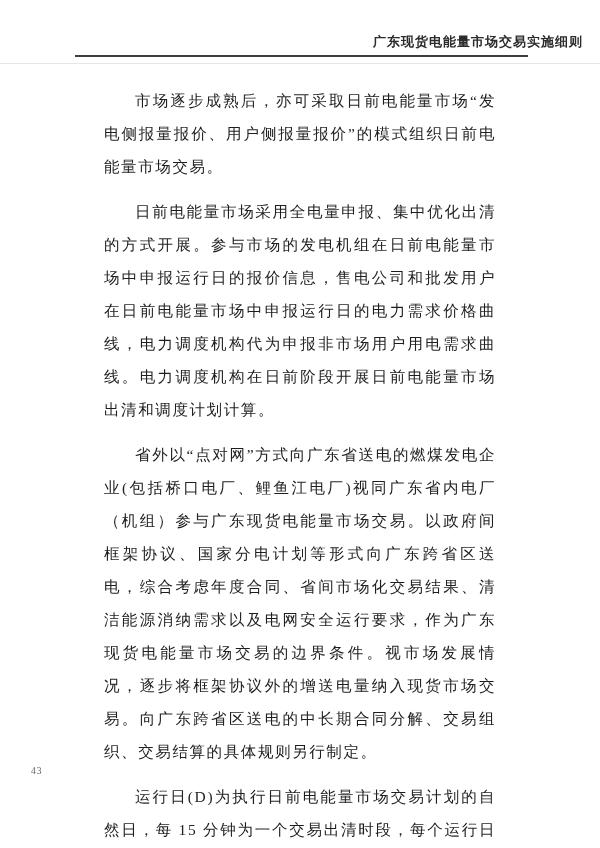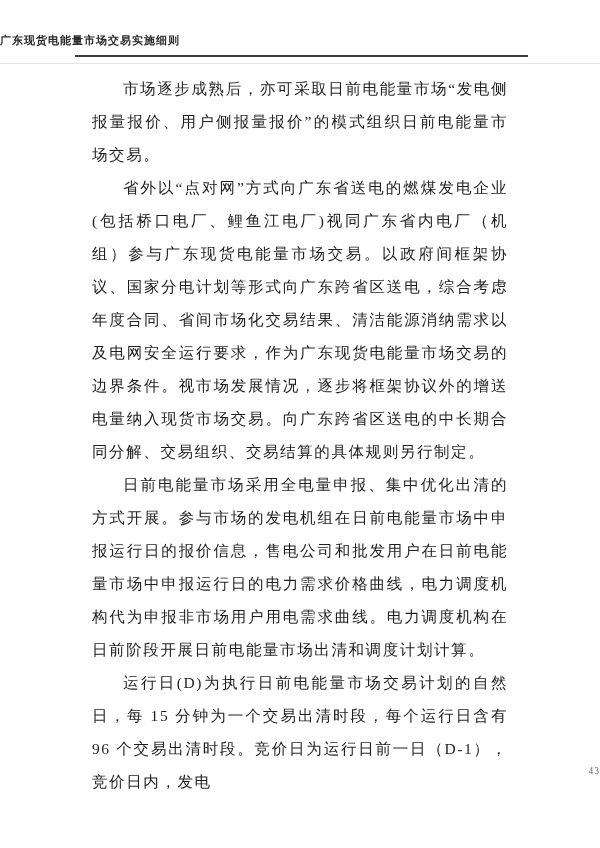--- a/index.html
+++ b/index.html
@@ -14,22 +14,22 @@
     background: #ffffff;
     overflow: hidden;
     font-family: "Liberation Serif", "DejaVu Serif", serif;
     color: #1c1c1c;
   }
   .header-text {
     position: absolute;
     top: 33px;
     left: 0;
     right: 17px;
-    text-align: left;
-    font-size: 11px;
+    text-align: right;
+    font-size: 13px;
     font-weight: bold;
     letter-spacing: 1px;
     color: #2b2b2b;
   }
   .header-rule {
     position: absolute;
     top: 55px;
     left: 75px;
     right: 72px;
     height: 0;
@@ -58,58 +58,58 @@
     letter-spacing: 2px;
     color: #222222;
   }
   .section-heading + .body-paragraph {
     margin-top: 0;
   }
   .body-paragraph + .section-heading {
     padding-top: 8px;
   }
   .body-paragraph {
-    margin: 0;
+    margin: 12px;
     font-size: 15.5px;
     line-height: 33px;
     letter-spacing: 1.6px;
     text-align: justify;
     text-justify: inter-character;
     text-indent: 31px;
     color: #1e1e1e;
   }
   .page-number {
     position: absolute;
     top: 766px;
     left: 5px;
     right: 0;
-    text-align: right;
+    text-align: left;
     font-size: 9.5px;
     color: #5f5f5f;
     letter-spacing: 1px;
     padding-left: 26px;
   }
 </style>
 </head>
 <body>
 
 <div class="page">
 
   <div class="header-text">广东现货电能量市场交易实施细则</div>
   <div class="header-rule"></div>
   <div class="header-rule-light"></div>
 
   <div class="content">
 
 
     <p class="body-paragraph">市场逐步成熟后，亦可采取日前电能量市场“发电侧报量报价、用户侧报量报价”的模式组织日前电能量市场交易。</p>
 
+    <p class="body-paragraph">日前电能量市场采用全电量申报、集中优化出清的方式开展。参与市场的发电机组在日前电能量市场中申报运行日的报价信息，售电公司和批发用户在日前电能量市场中申报运行日的电力需求价格曲线，电力调度机构代为申报非市场用户用电需求曲线。电力调度机构在日前阶段开展日前电能量市场出清和调度计划计算。</p>
+
     <p class="body-paragraph">省外以“点对网”方式向广东省送电的燃煤发电企业(包括桥口电厂、鲤鱼江电厂)视同广东省内电厂（机组）参与广东现货电能量市场交易。以政府间框架协议、国家分电计划等形式向广东跨省区送电，综合考虑年度合同、省间市场化交易结果、清洁能源消纳需求以及电网安全运行要求，作为广东现货电能量市场交易的边界条件。视市场发展情况，逐步将框架协议外的增送电量纳入现货市场交易。向广东跨省区送电的中长期合同分解、交易组织、交易结算的具体规则另行制定。</p>
-
-    <p class="body-paragraph">日前电能量市场采用全电量申报、集中优化出清的方式开展。参与市场的发电机组在日前电能量市场中申报运行日的报价信息，售电公司和批发用户在日前电能量市场中申报运行日的电力需求价格曲线，电力调度机构代为申报非市场用户用电需求曲线。电力调度机构在日前阶段开展日前电能量市场出清和调度计划计算。</p>
 
 
     <p class="body-paragraph">运行日(D)为执行日前电能量市场交易计划的自然日，每 15 分钟为一个交易出清时段，每个运行日含有 96 个交易出清时段。竞价日为运行日前一日（D-1），竞价日内，发电</p>
 
   </div>
 
   <div class="page-number">43</div>
 
 </div>
 

